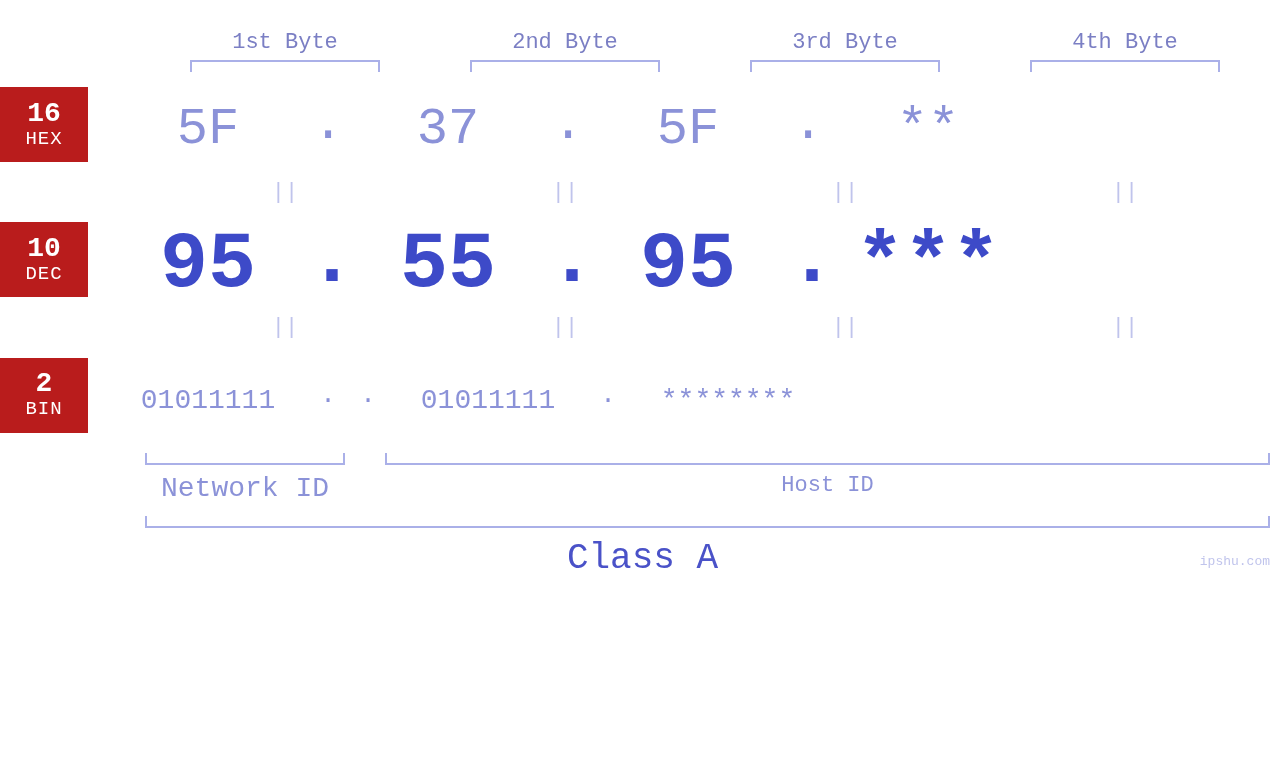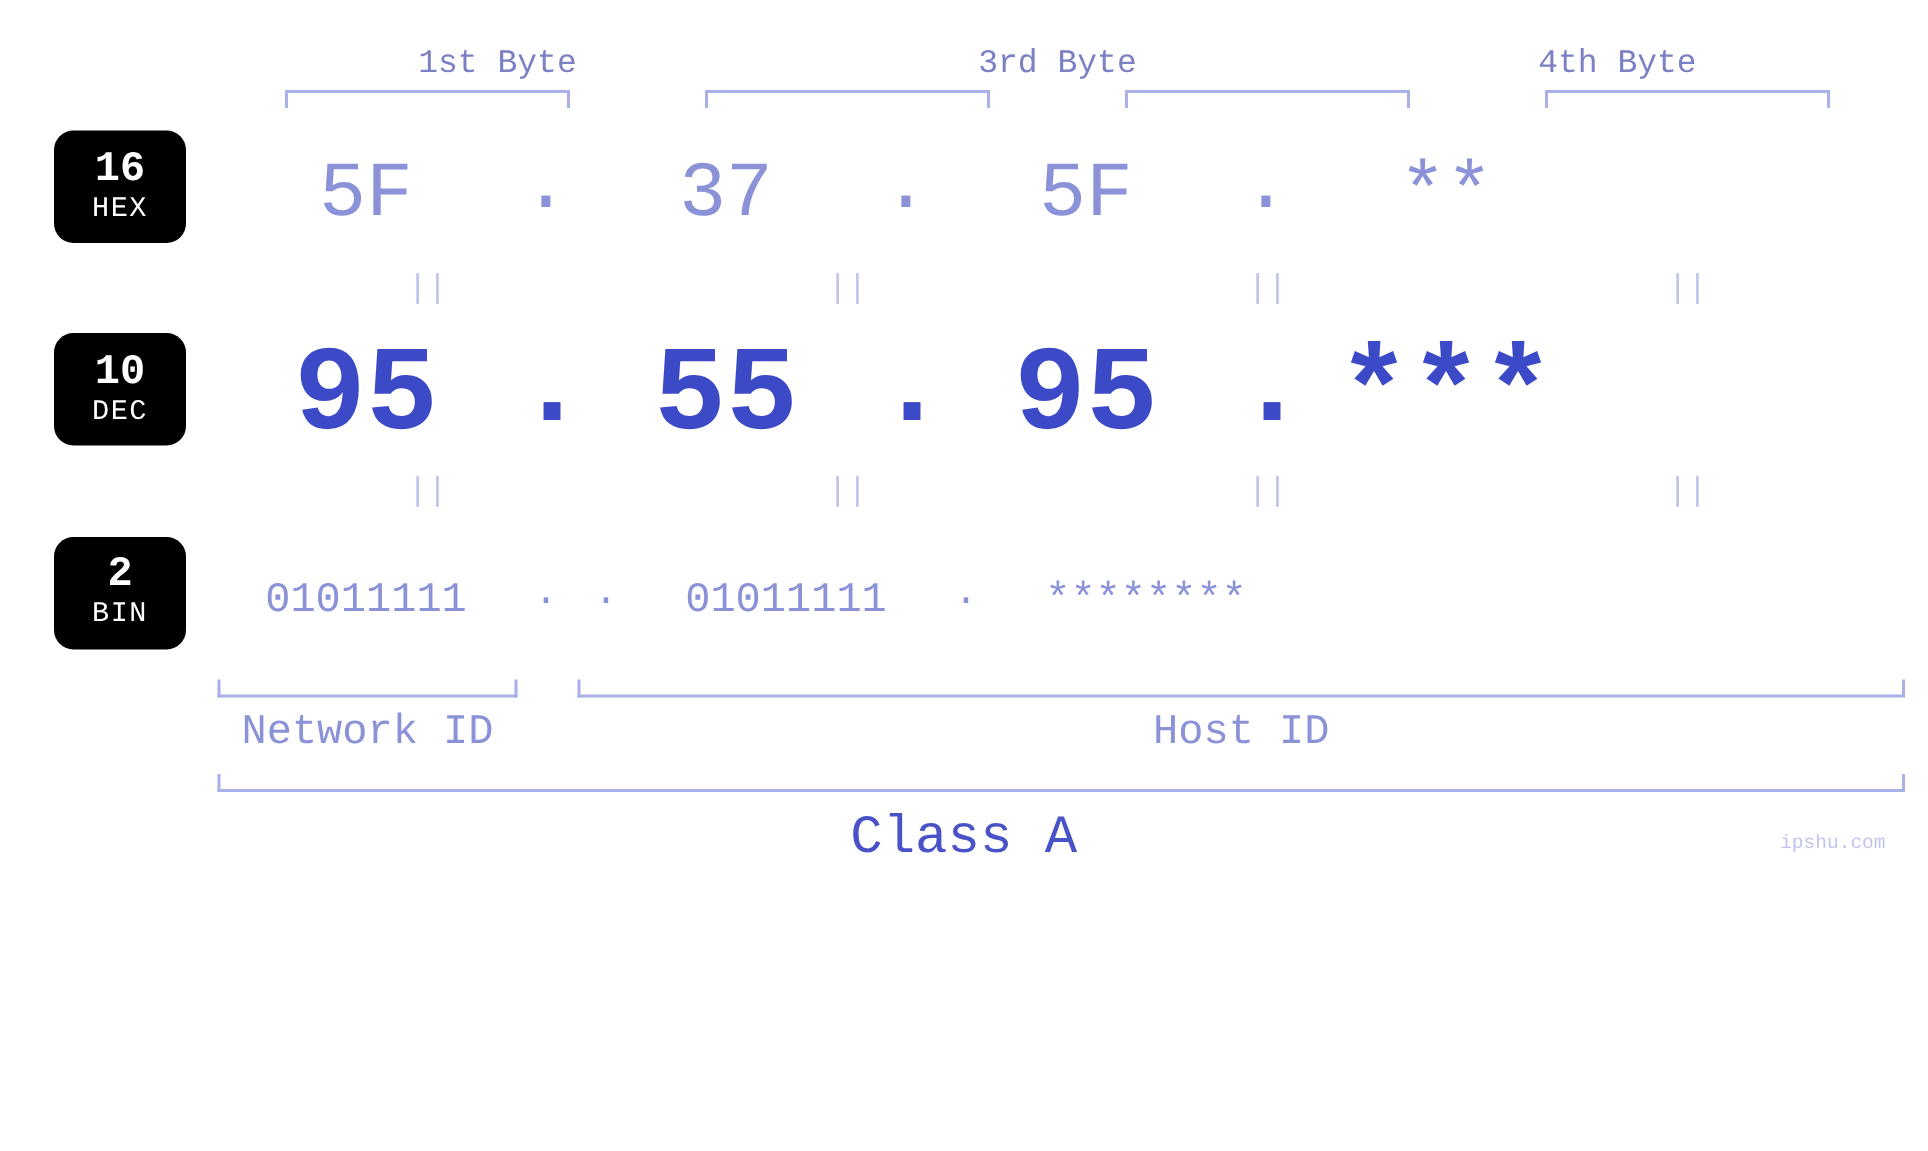--- a/index.html
+++ b/index.html
@@ -67,30 +67,29 @@
     .data-row {
       display: flex;
       align-items: center;
       width: 100%;
       flex: 1;
     }
 
     .base-badge {
       width: 88px;
       height: 75px;
-      background: #000000;
-      border-radius: 13px;
+      background: #b91c1c;
+      border-radius: 0;
       display: flex;
       flex-direction: column;
       align-items: center;
       justify-content: center;
       color: white;
       flex-shrink: 0;
       margin-right: 10px;
-      margin-left: 36px;
     }
 
     .base-number {
       font-size: 28px;
       font-weight: bold;
       line-height: 1;
     }
 
     .base-label {
       font-size: 19px;
@@ -160,21 +159,21 @@
       font-size: 36px;
       font-family: 'Courier New', Courier, monospace;
       text-align: center;
       margin-top: 8px;
       width: 100%;
     }
 
     .watermark {
       position: absolute;
       bottom: 10px;
-      right: 28px;
+      right: 15px;
       color: #c0c4ec;
       font-size: 13px;
       font-family: 'Courier New', Courier, monospace;
       margin-left: 10px;
     }
 
     .values-row {
       display: flex;
       align-items: center;
       flex: 1;
@@ -192,20 +191,21 @@
       text-align: center;
     }
   </style>
 </head>
 <body>
 
 <div class="container">
 
   <div class="byte-headers">
     <div class="byte-header">1st Byte</div>
+    <div class="byte-header">2nd Byte</div>
     <div class="byte-header">3rd Byte</div>
     <div class="byte-header">4th Byte</div>
   </div>
 
   <div class="brackets-row">
     <div class="bracket"></div>
     <div class="bracket"></div>
     <div class="bracket"></div>
     <div class="bracket"></div>
   </div>
@@ -316,21 +316,21 @@
     <div style="width: 200px; height: 12px; border-bottom: 2px solid #aab0e8; border-left: 2px solid #aab0e8; border-right: 2px solid #aab0e8;"></div>
 
     <div style="width: 40px;"></div>
 
     <div style="flex: 1; height: 12px; border-bottom: 2px solid #aab0e8; border-left: 2px solid #aab0e8; border-right: 2px solid #aab0e8;"></div>
   </div>
 
   <div style="width: calc(100% - 160px); margin-left: 145px; display: flex; margin-top: 8px;">
     <div style="width: 200px; text-align: center; color: #8b92d8; font-size: 28px; font-family: 'Courier New', monospace;">Network ID</div>
     <div style="width: 40px;"></div>
-    <div style="flex: 1; text-align: center; color: #8b92d8; font-size: 28px; font-family: 'Courier New', monospace;">Host ID</div>
+    <div style="flex: 1; text-align: center; color: #8b92d8; font-size: 22px; font-family: 'Courier New', monospace;">Host ID</div>
   </div>
 
   <div style="width: calc(100% - 145px - 15px); margin-left: 145px; height: 12px; border-bottom: 2px solid #aab0e8; border-left: 2px solid #aab0e8; border-right: 2px solid #aab0e8; margin-top: 12px;"></div>
 
   <div class="class-label" style="margin-top: 10px;">Class A</div>
 
   <div class="watermark">ipshu.com</div>
 
 </div>
 

